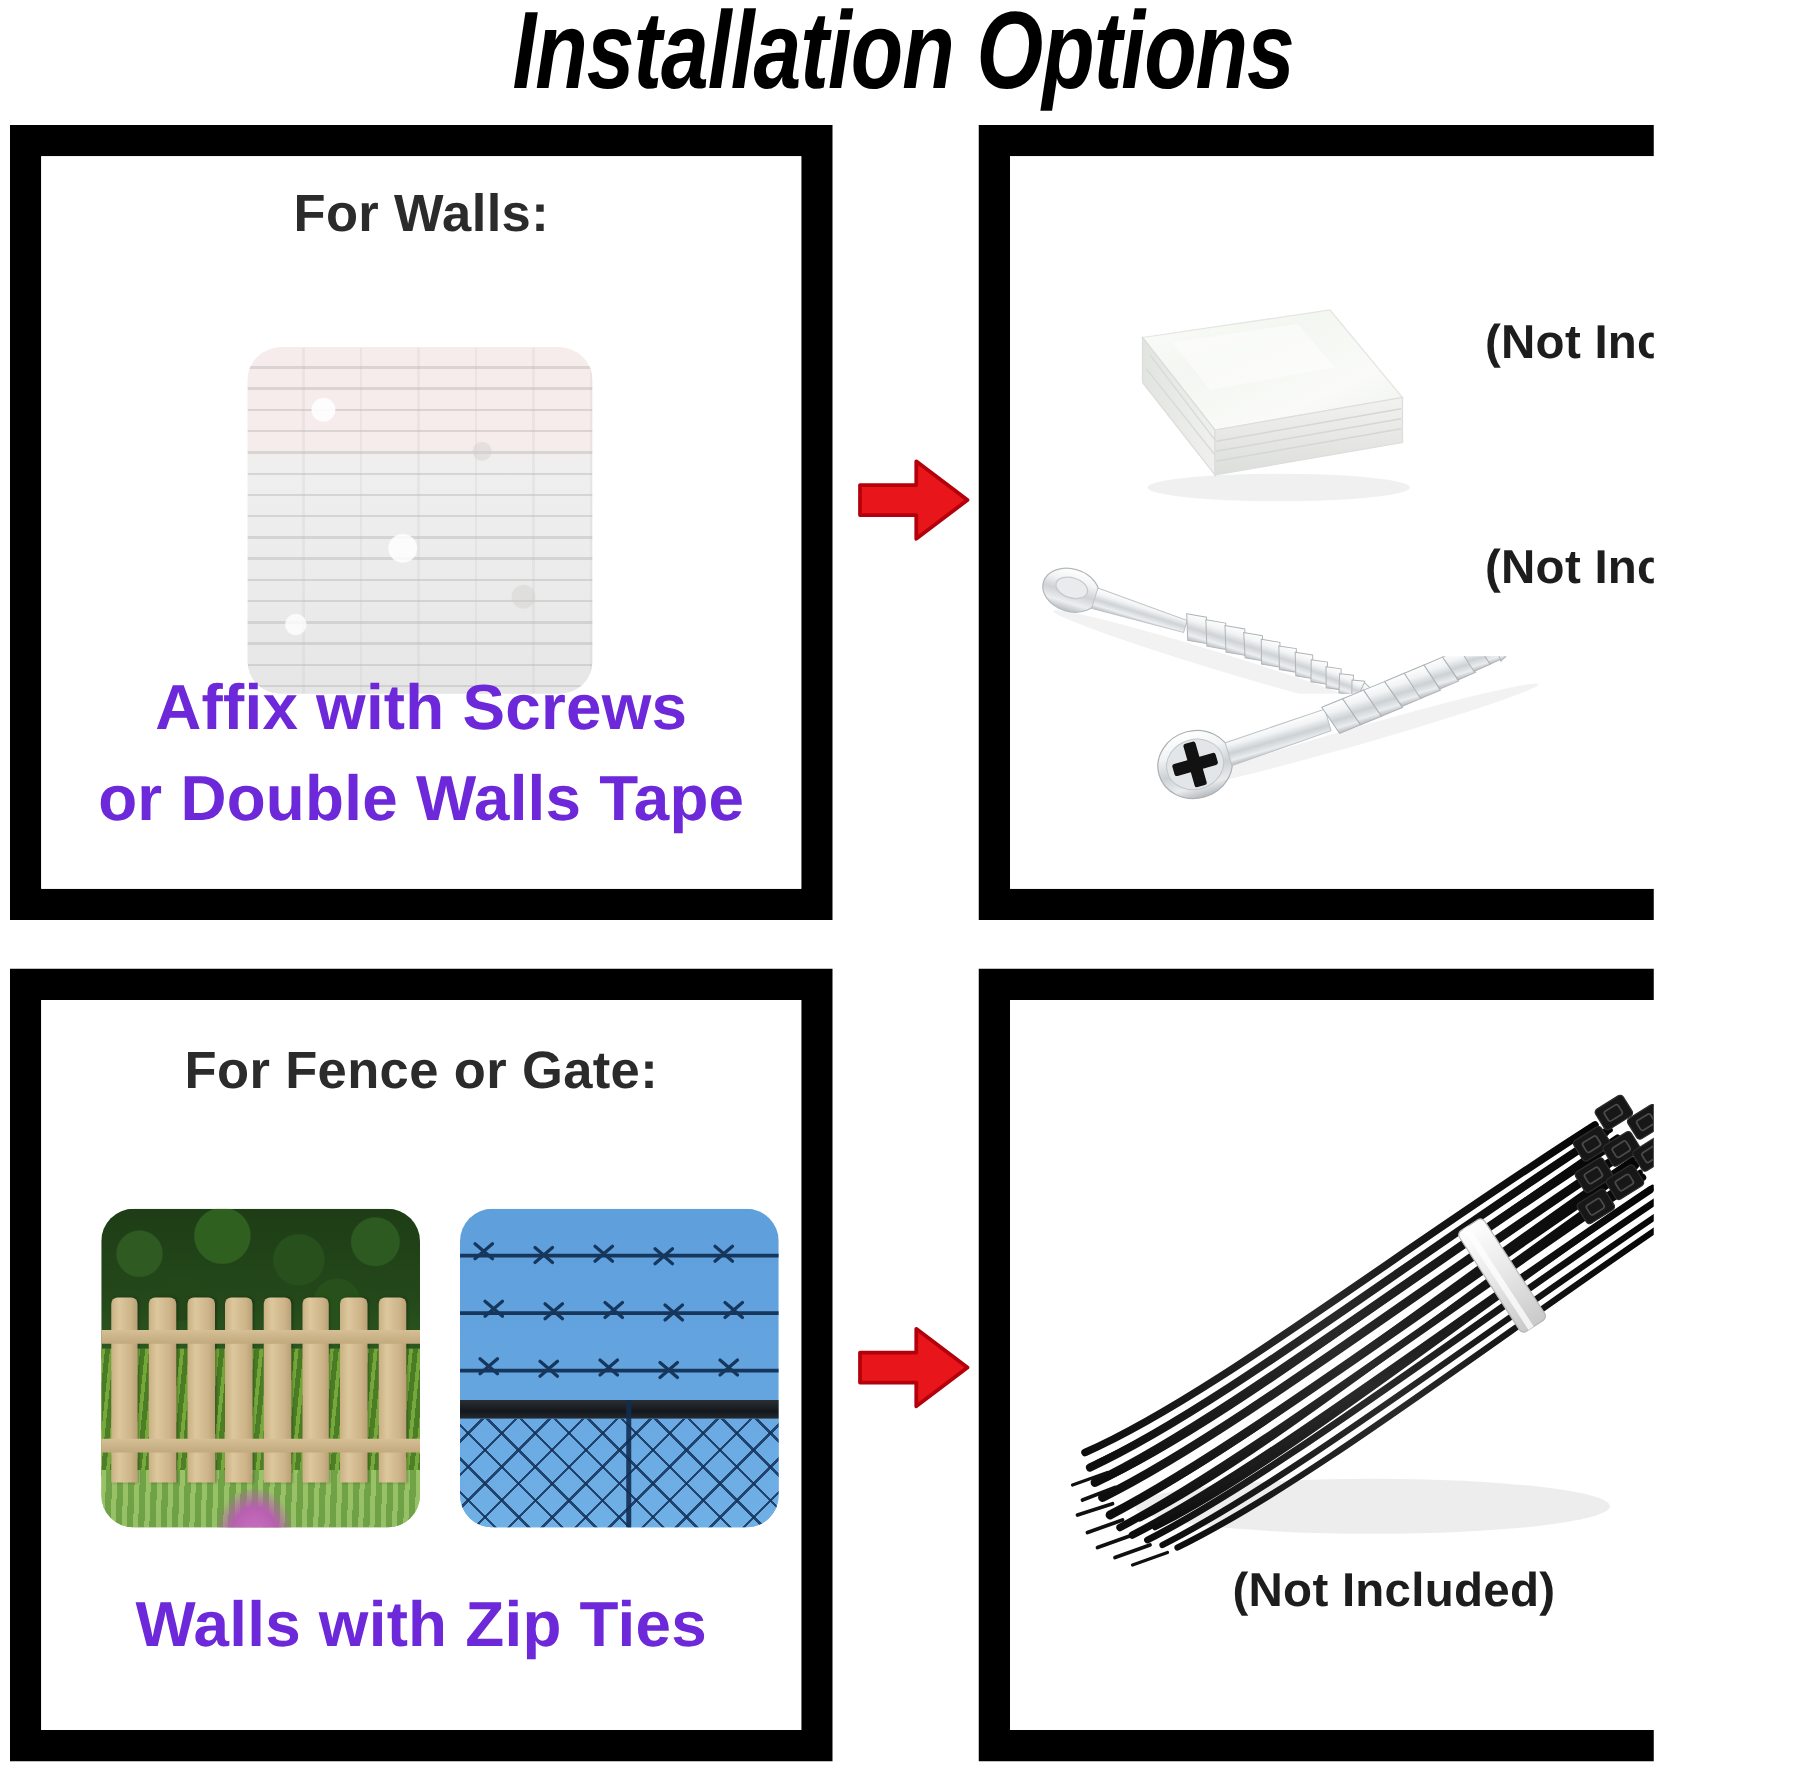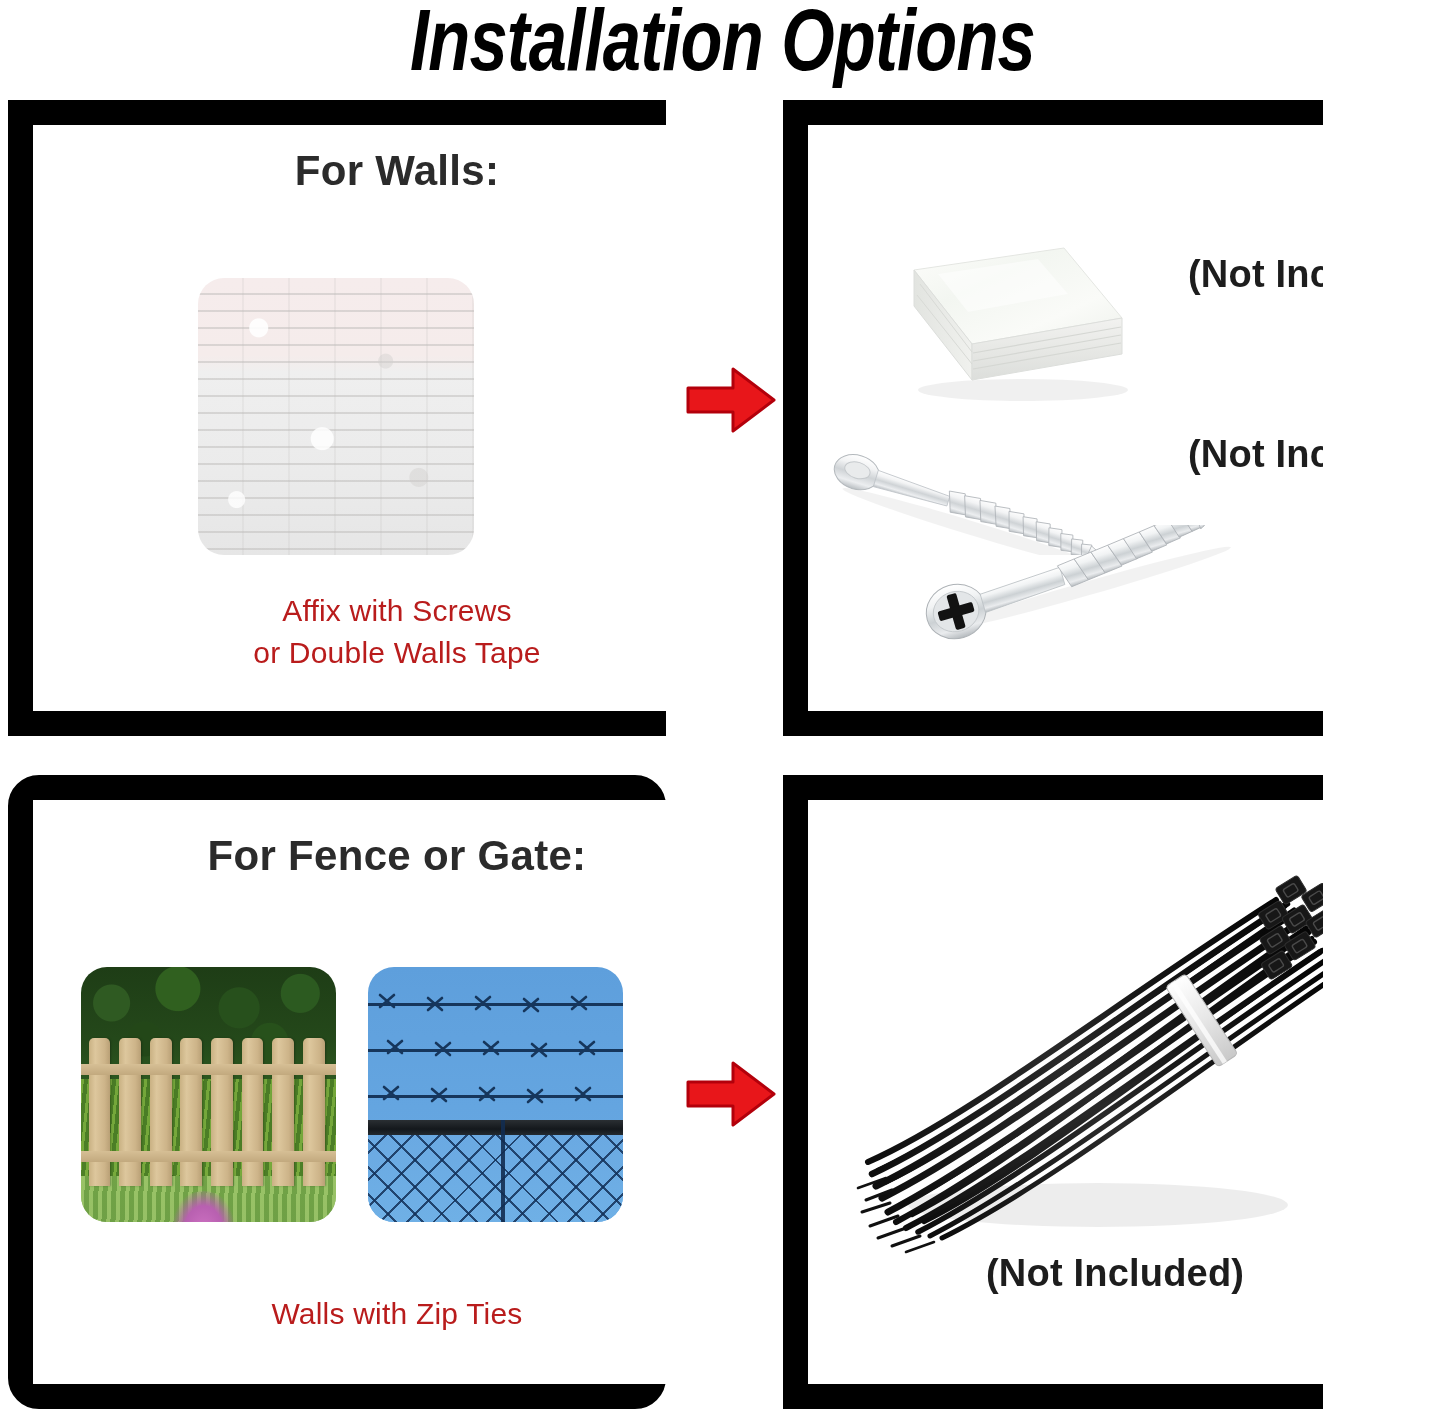--- a/index.html
+++ b/index.html
@@ -41,48 +41,47 @@
     background: #ffffff;
     border: 25px solid #000000;
     box-sizing: border-box;
   }
   .panel-inner {
     position: relative;
     width: 100%;
     height: 100%;
     background: #ffffff;
     overflow: hidden;
-    padding-left: 40px;
   }
   #panel-tl { left: 8px;   top: 100px;  width: 658px; height: 636px; }
   #panel-tr { left: 783px; top: 100px;  width: 645px; height: 636px; }
-  #panel-bl { left: 8px;   top: 775px;  width: 658px; height: 634px; border-radius: 31px; }
+  #panel-bl { left: 8px;   top: 775px;  width: 658px; height: 634px; }
   #panel-br { left: 783px; top: 775px;  width: 645px; height: 634px; }
 
   
   .panel-heading {
     position: absolute;
     width: 100%;
     text-align: center;
     font-size: 42px;
     font-weight: 700;
     color: #2b2b2b;
     letter-spacing: 0.3px;
     white-space: nowrap;
   }
   #heading-walls { top: 22px; }
   #heading-fence { top: 32px; }
 
   .caption {
     position: absolute;
     width: 100%;
     text-align: center;
-    font-size: 30px;
-    font-weight: 400;
-    color: #b91c1c;
+    font-size: 51px;
+    font-weight: 700;
+    color: #6d28d9;
     line-height: 1.42;
     letter-spacing: 0.2px;
   }
   #caption-walls { bottom: 36px; }
   #caption-fence { bottom: 48px; }
 
   .not-included {
     position: absolute;
     font-size: 38px;
     font-weight: 700;

